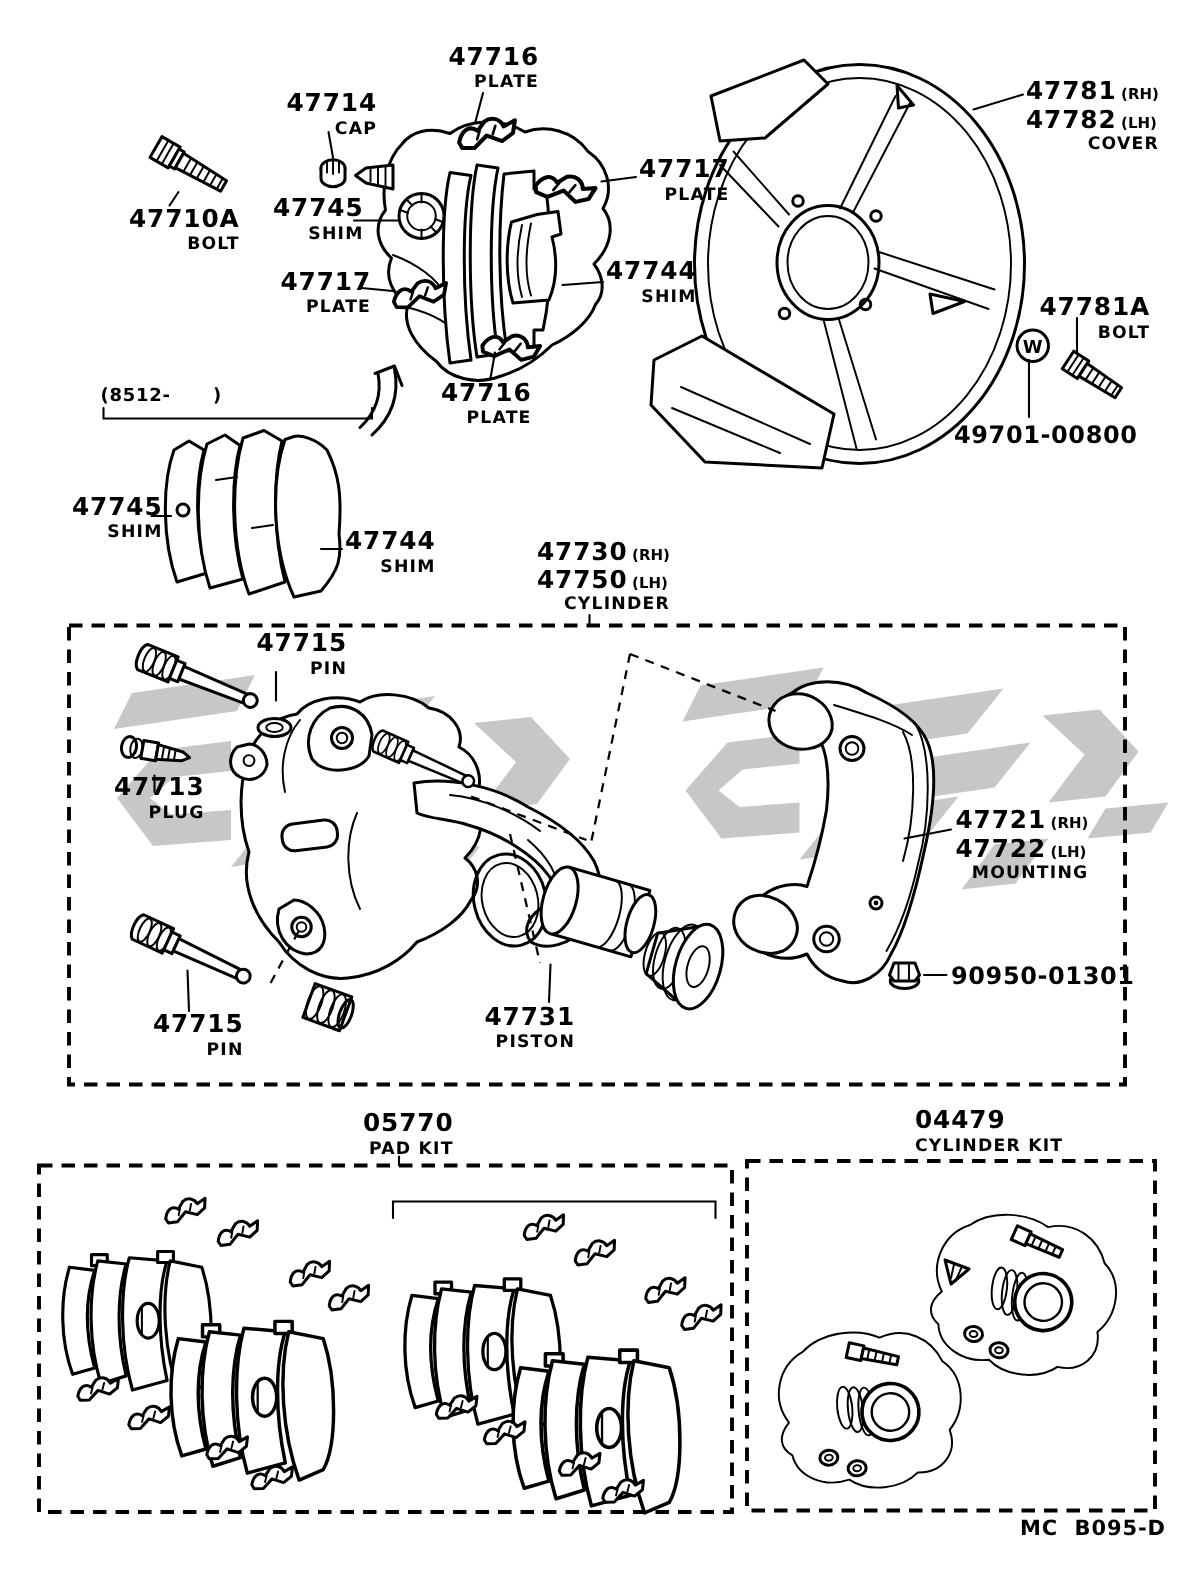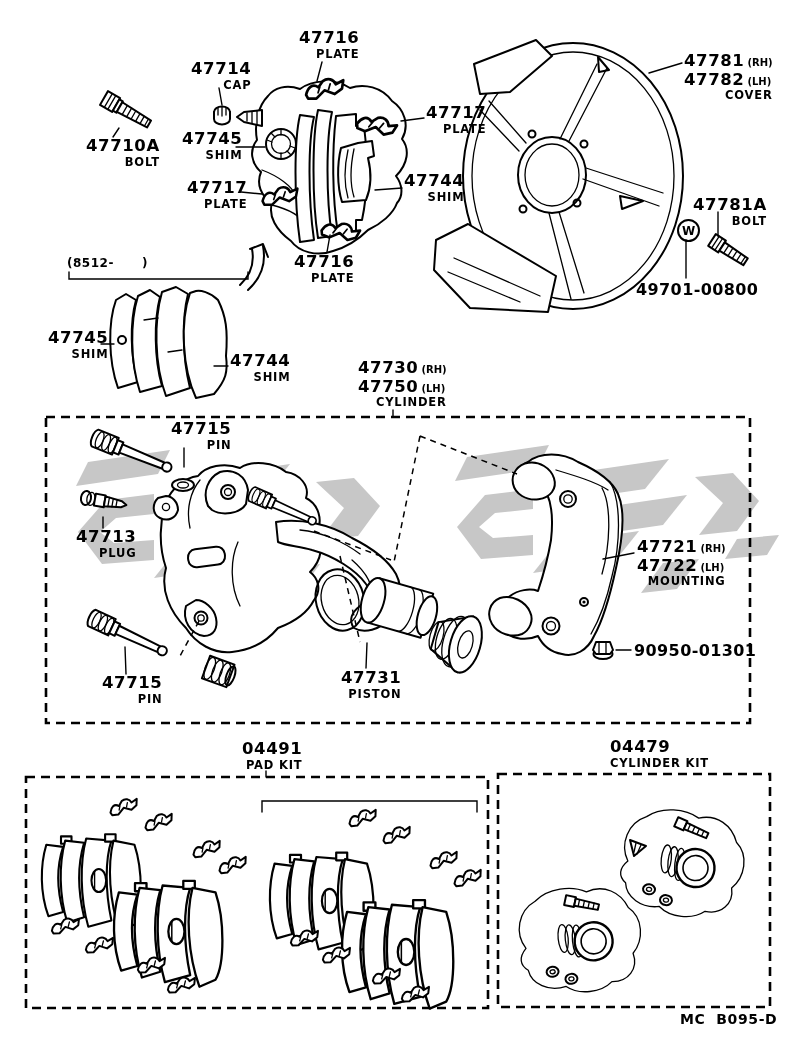--- a/index.html
+++ b/index.html
@@ -394,46 +394,46 @@
   <div class="row" style="margin-top:2px;">
         <span class="num">47750</span>
         <span class="sm">(LH)</span>
       </div>
   <span class="desc">CYLINDER</span>
 </div>
 <div class="co" style="left:171px;top:421px;">
   <span class="num">47715</span>
   <span class="desc" style="margin-left:3px;">PIN</span>
 </div>
-<div class="co" style="left:76px;top:529px;">
+<div class="co" style="left:76px;top:517px;">
   <span class="num">47713</span>
   <span class="desc">PLUG</span>
 </div>
 <div class="co" style="left:637px;top:539px;">
   <div class="row">
         <span class="num">47721</span>
         <span class="sm">(RH)</span>
       </div>
   <div class="row" style="margin-top:2px;">
         <span class="num">47722</span>
         <span class="sm">(LH)</span>
       </div>
   <span class="desc">MOUNTING</span>
 </div>
 <div class="idnum" style="left:634px;top:641px;">90950-01301</div>
 <div class="co" style="left:102px;top:675px;">
   <span class="num">47715</span>
   <span class="desc" style="margin-left:2px;">PIN</span>
 </div>
-<div class="co" style="left:341px;top:670px;">
+<div class="co" style="left:323px;top:670px;">
   <span class="num">47731</span>
   <span class="desc">PISTON</span>
 </div>
 <div class="co" style="left:242px;top:741px;">
-  <span class="num">04491</span>
+  <span class="num">05770</span>
   <span class="desc">PAD KIT</span>
 </div>
 <div class="co" style="left:610px;top:739px;">
   <span class="num">04479</span>
   <span class="desc">CYLINDER KIT</span>
 </div>
 <div class="footer" style="left:680px;top:1011px;">MC  B095-D</div>
 
 </div>
 

